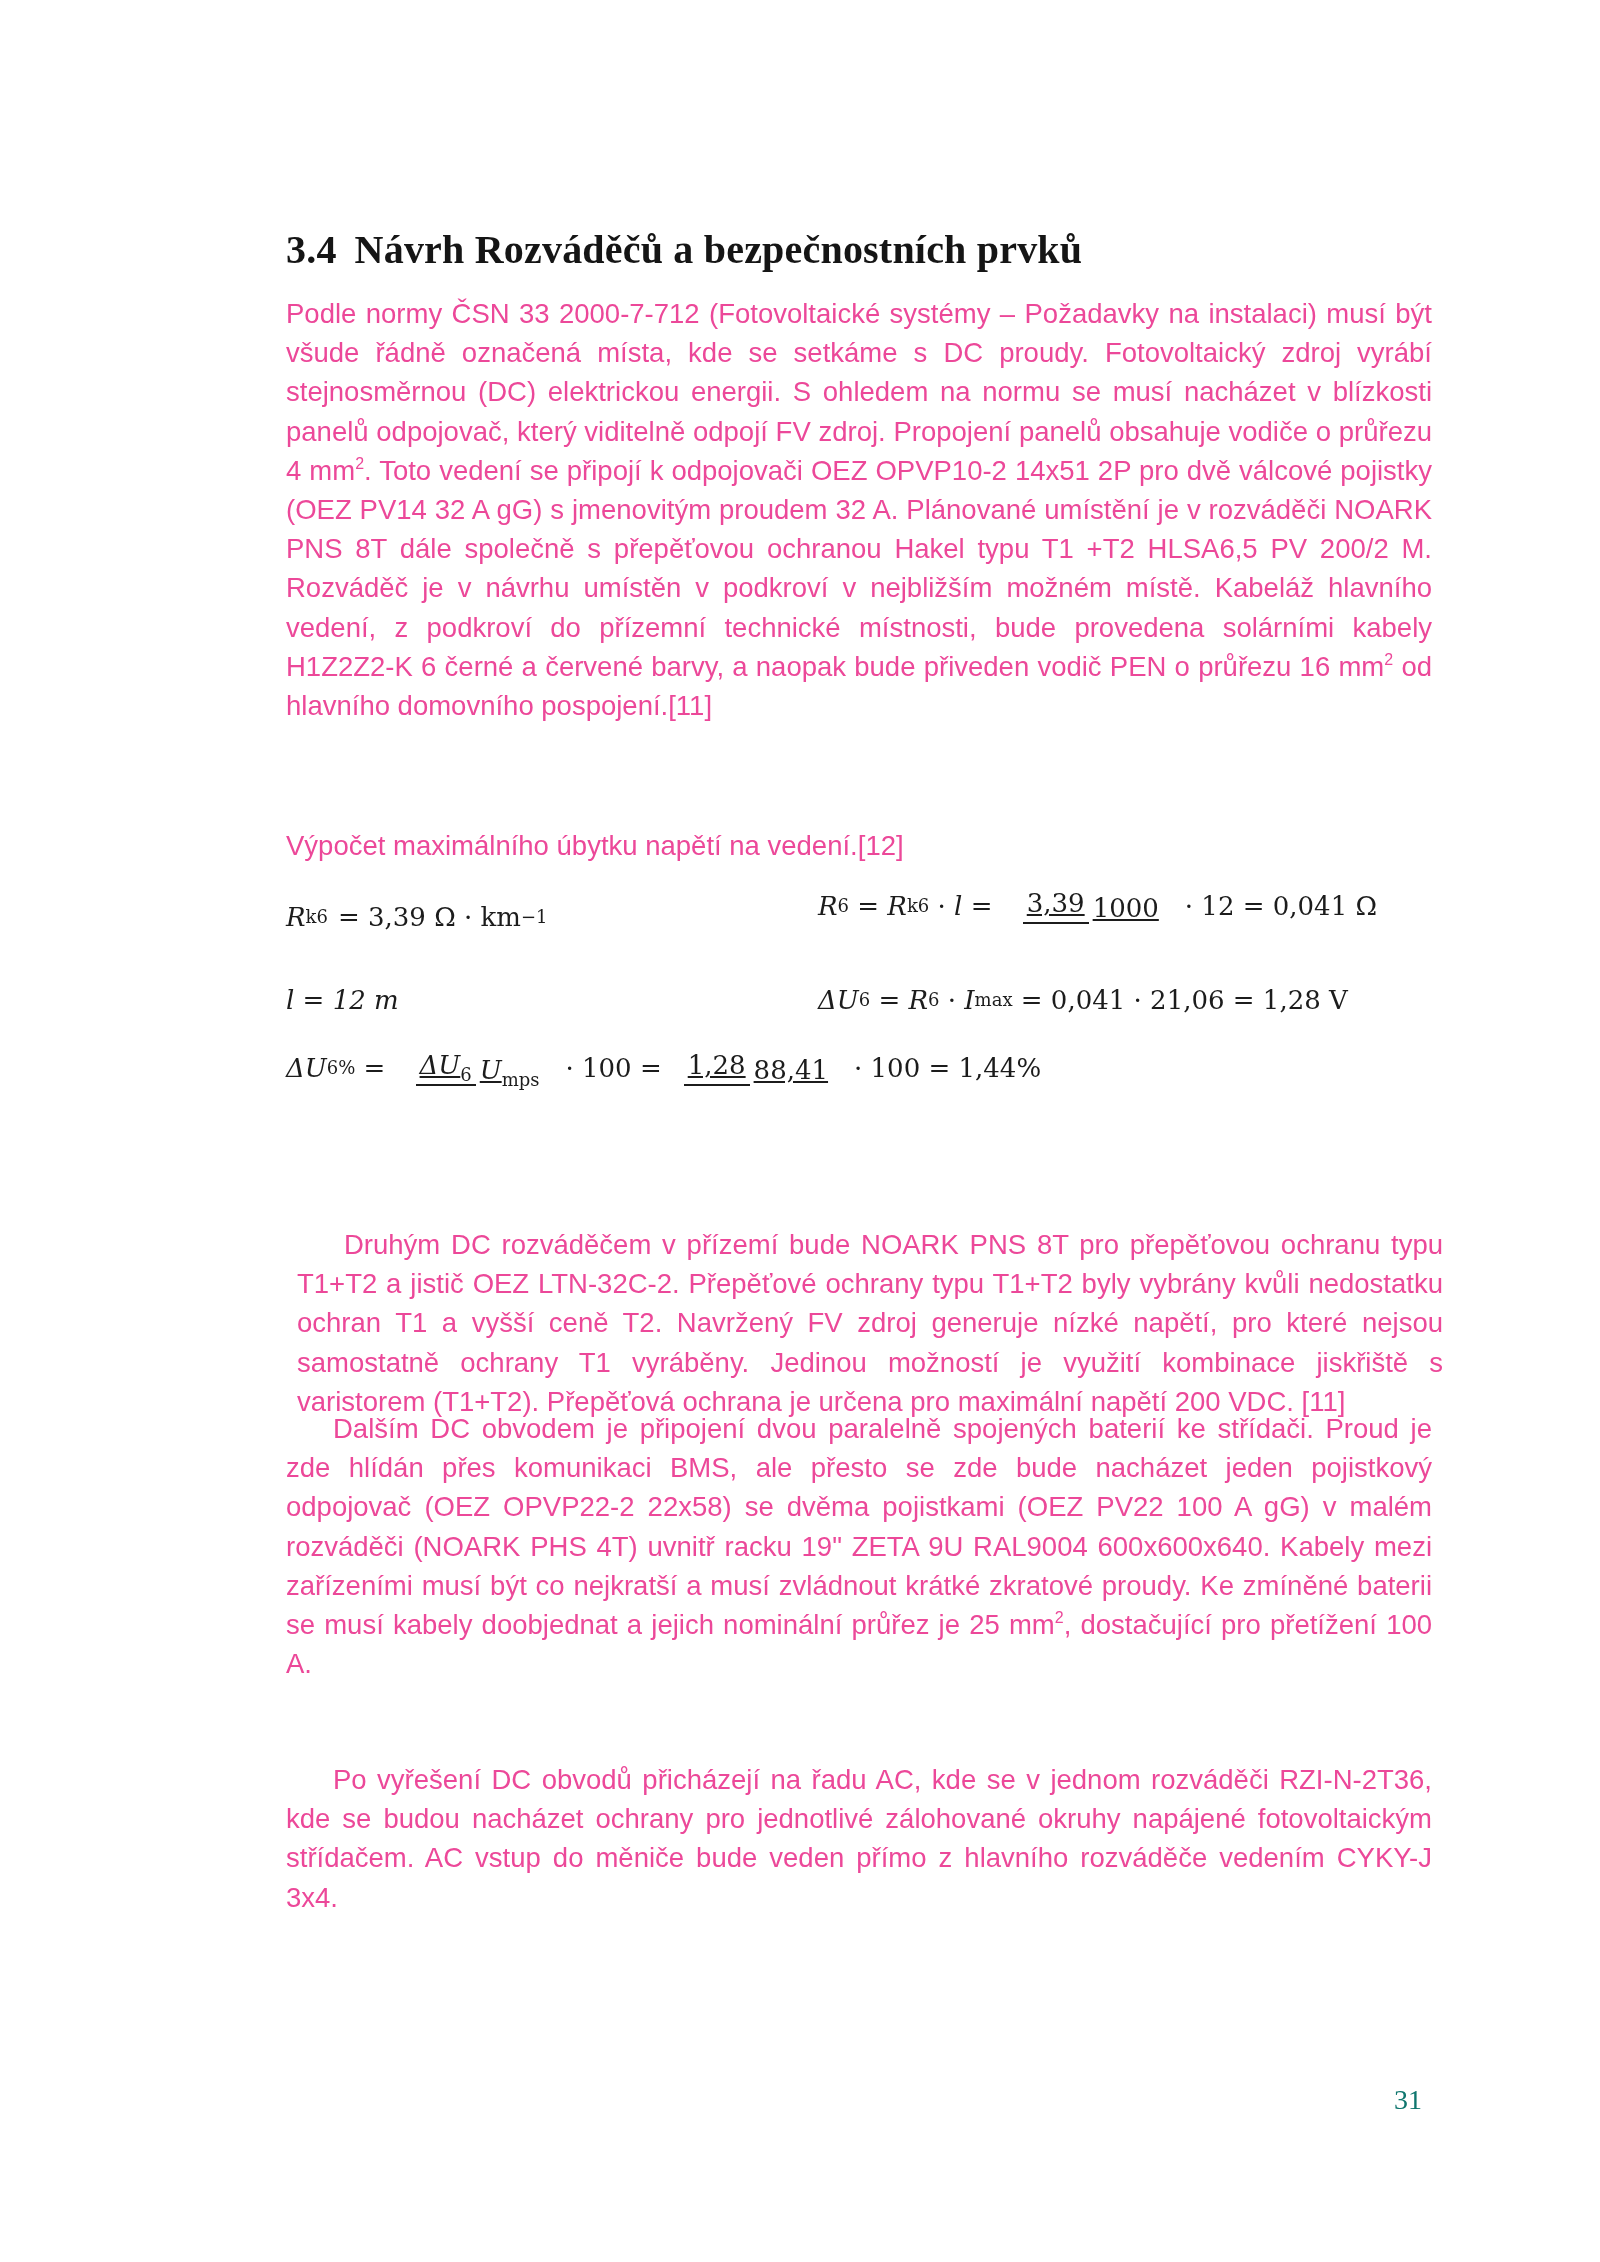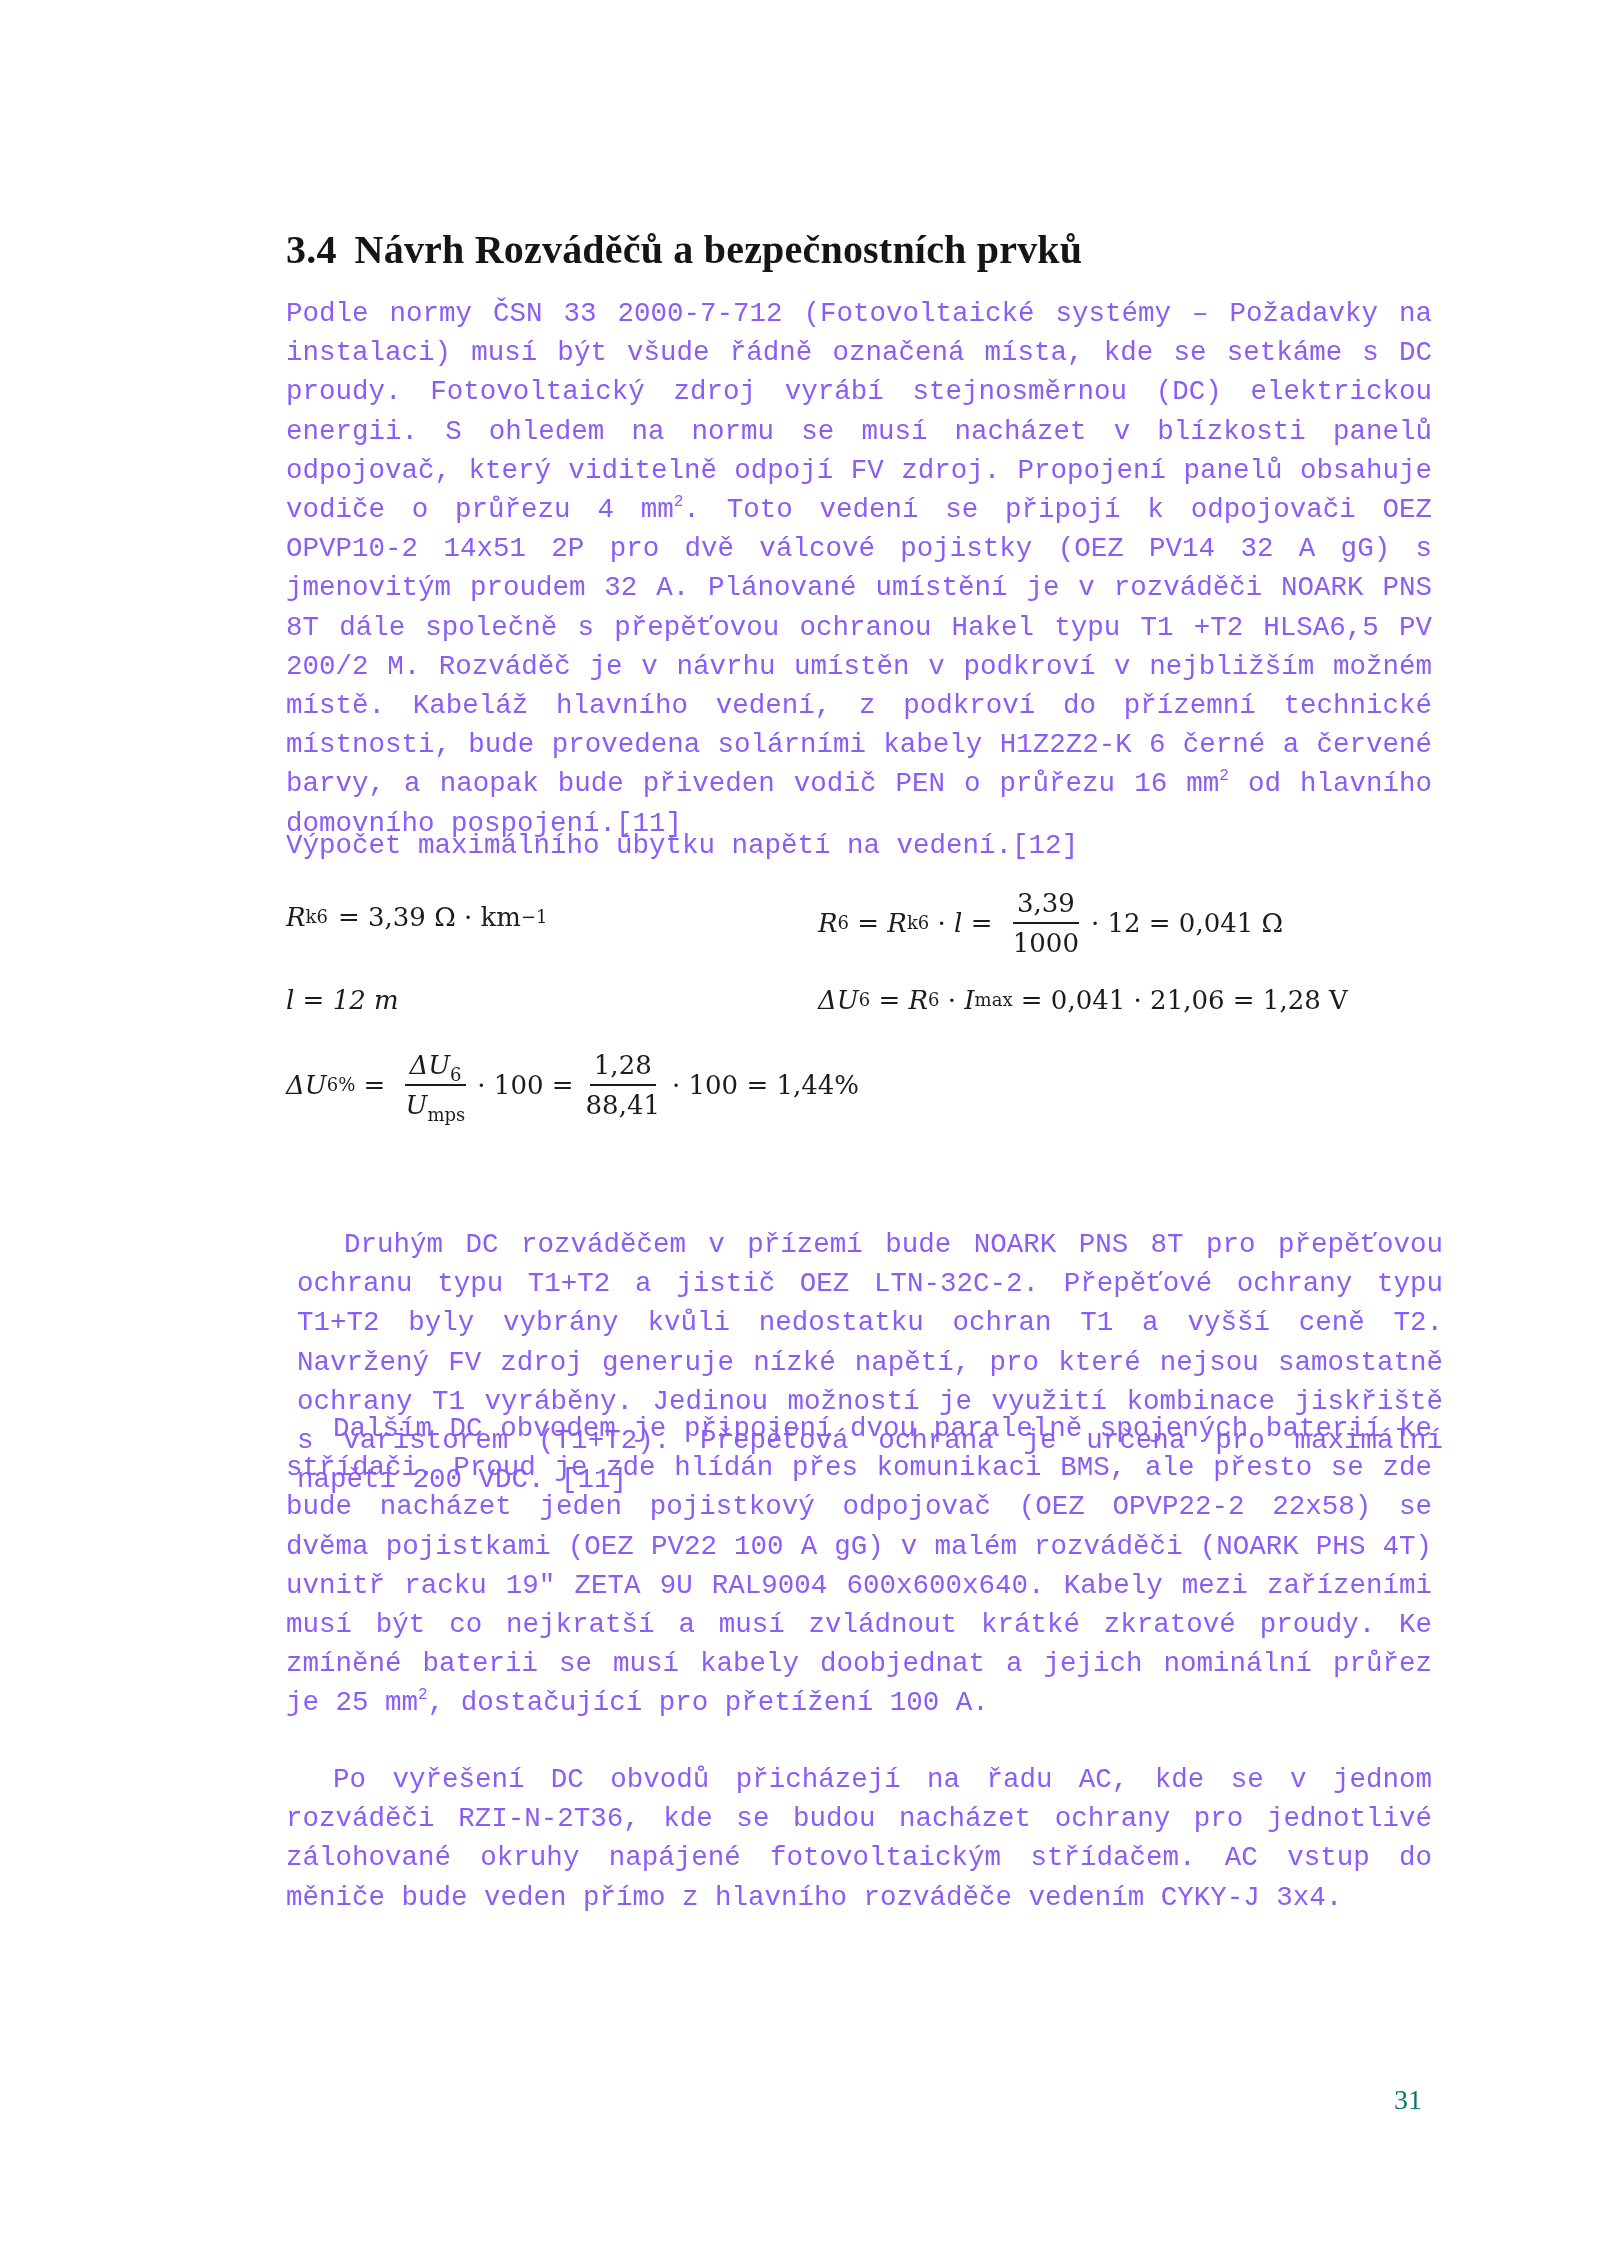--- a/index.html
+++ b/index.html
@@ -6,38 +6,38 @@
     body { width: 1600px; height: 2262px; position: relative; overflow: hidden; color: #1a1a1a; }
     .page { position: absolute; left: 18px; top: 0; width: 1600px; height: 2220px; background: #fff; }
     .heading {
       position: absolute; left: 268px; top: 226px;
       font-family: "Liberation Serif", serif; font-weight: bold; font-size: 40px; letter-spacing: 0.2px;
       color: #151515; white-space: nowrap;
     }
     .heading .num { margin-right: 18px; }
     .para {
       position: absolute; left: 268px; width: 1146px;
-      font-family: Liberation Mono, monospace; font-size: 27.5px; line-height: 39.2px;
-      text-align: justify; text-align-last: left; color: #8b5cf6;
+      font-family: Liberation Sans, sans-serif; font-size: 27.5px; line-height: 39.2px;
+      text-align: justify; text-align-last: left; color: #ec4899;
     }
     .para sup { font-size: 16px; line-height: 0; vertical-align: 11px; }
     .p1 { top: 294px; }
     .calc-intro { top: 826px; }
     .p2 { top: 1214px; text-indent: 47px; }
     .p3 { top: 1409px; text-indent: 47px; }
     .p4 { top: 1760px; text-indent: 47px; }
     .p2 { margin: 11px; }
     .math {
       position: absolute; font-family: "DejaVu Serif", serif; font-size: 26px; color: #1c1c1c; white-space: nowrap;
       display: flex; align-items: center;
     }
     .math i { font-style: italic; }
     .math sub { font-size: 18px; vertical-align: -7px; line-height: 0; }
     .math sup { font-size: 18px; vertical-align: 10px; line-height: 0; }
-    .frac { display: inline-flex; flex-direction: column; align-items: center; margin: 0 8px; vertical-align: middle; }
+    .frac { display: inline-flex; flex-direction: row; align-items: center; margin: 0 22px; vertical-align: middle; text-decoration: underline; }
     .frac .n { padding: 0 4px 4px; border-bottom: 2px solid #1c1c1c; }
     .frac .d { padding: 4px 4px 0; }
     .sp { display: inline-block; width: 10px; }
     .eq-rk6 { left: 268px; top: 902px; }
     .eq-r6 { left: 800px; top: 888px; }
     .eq-l { left: 268px; top: 985px; }
     .eq-du6 { left: 800px; top: 985px; }
     .eq-du6p { left: 268px; top: 1050px; }
     .page-number {
       position: absolute; left: 1376px; top: 2084px; font-family: Liberation Serif, serif; font-size: 28px; color: #0f766e;

